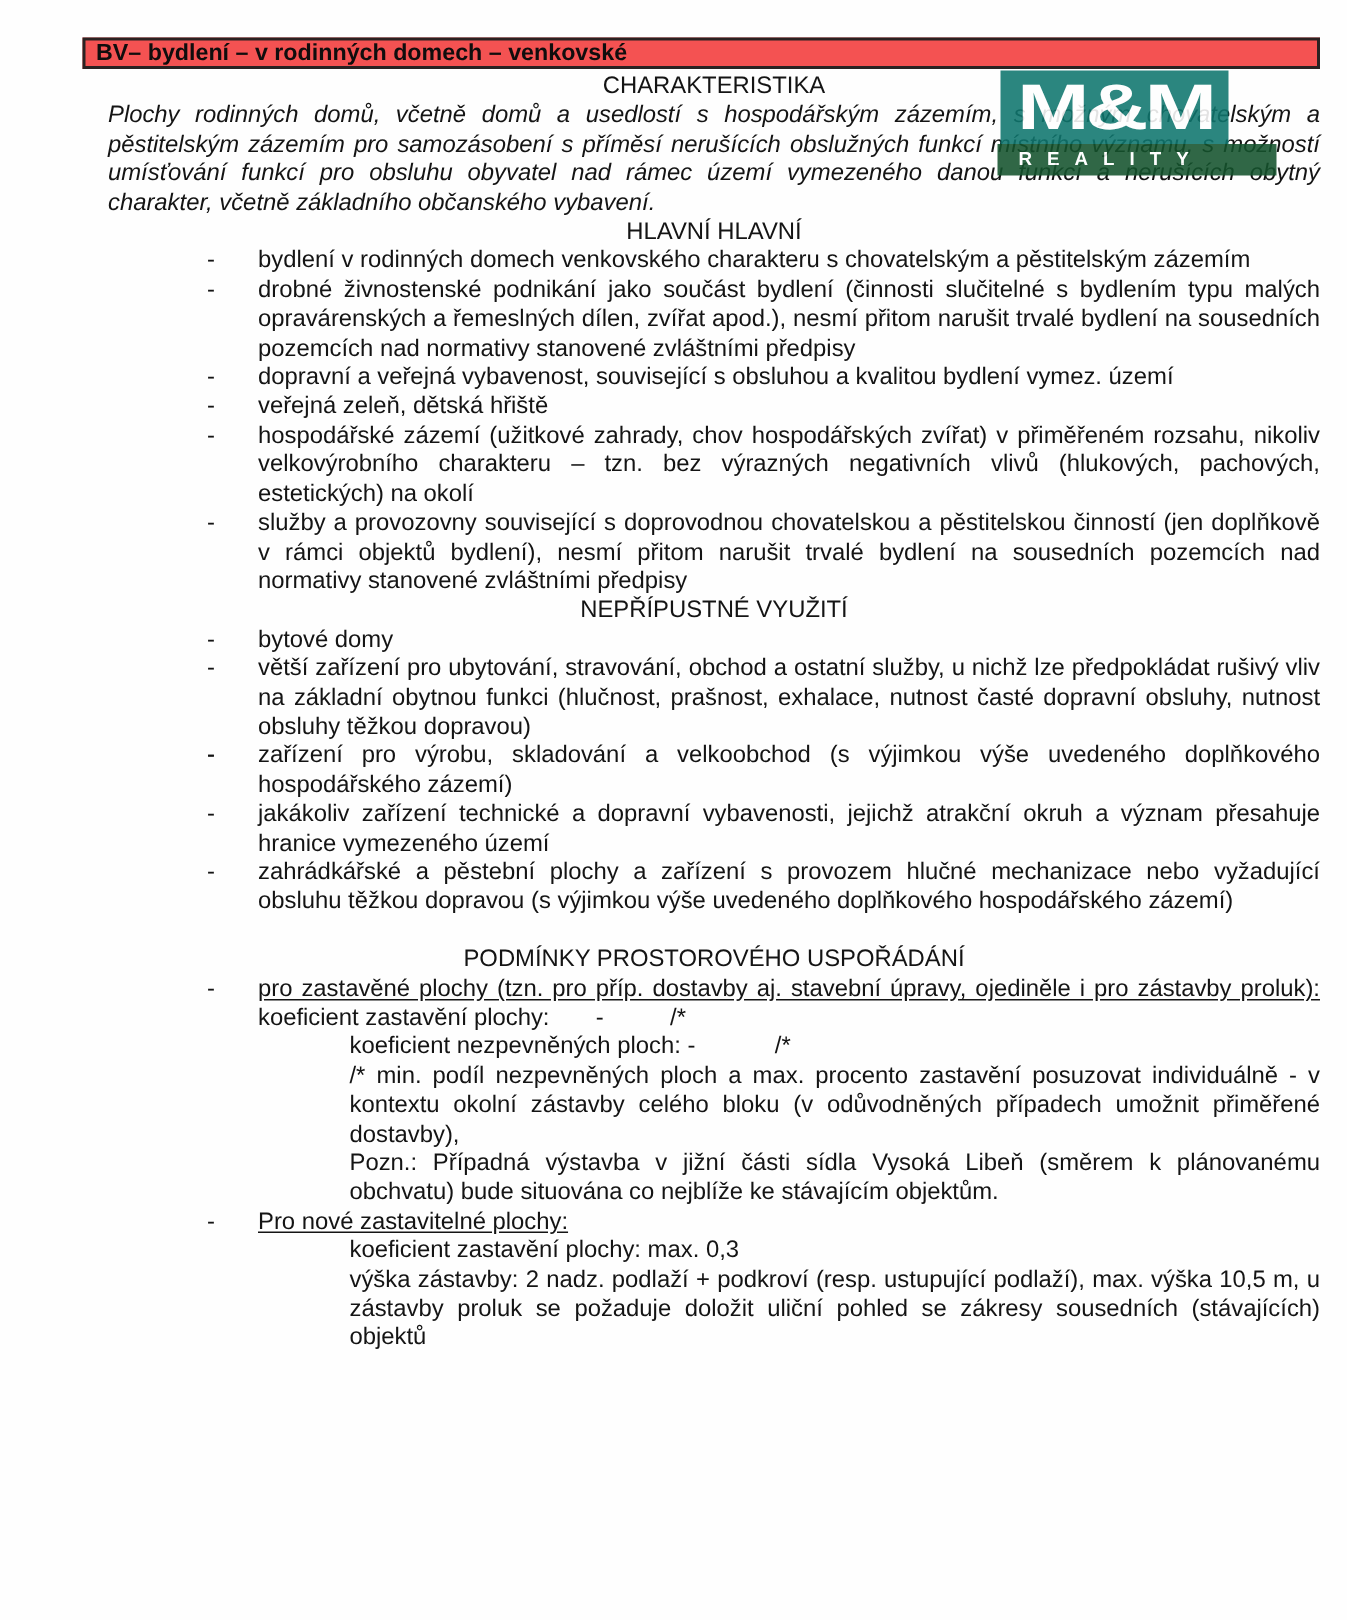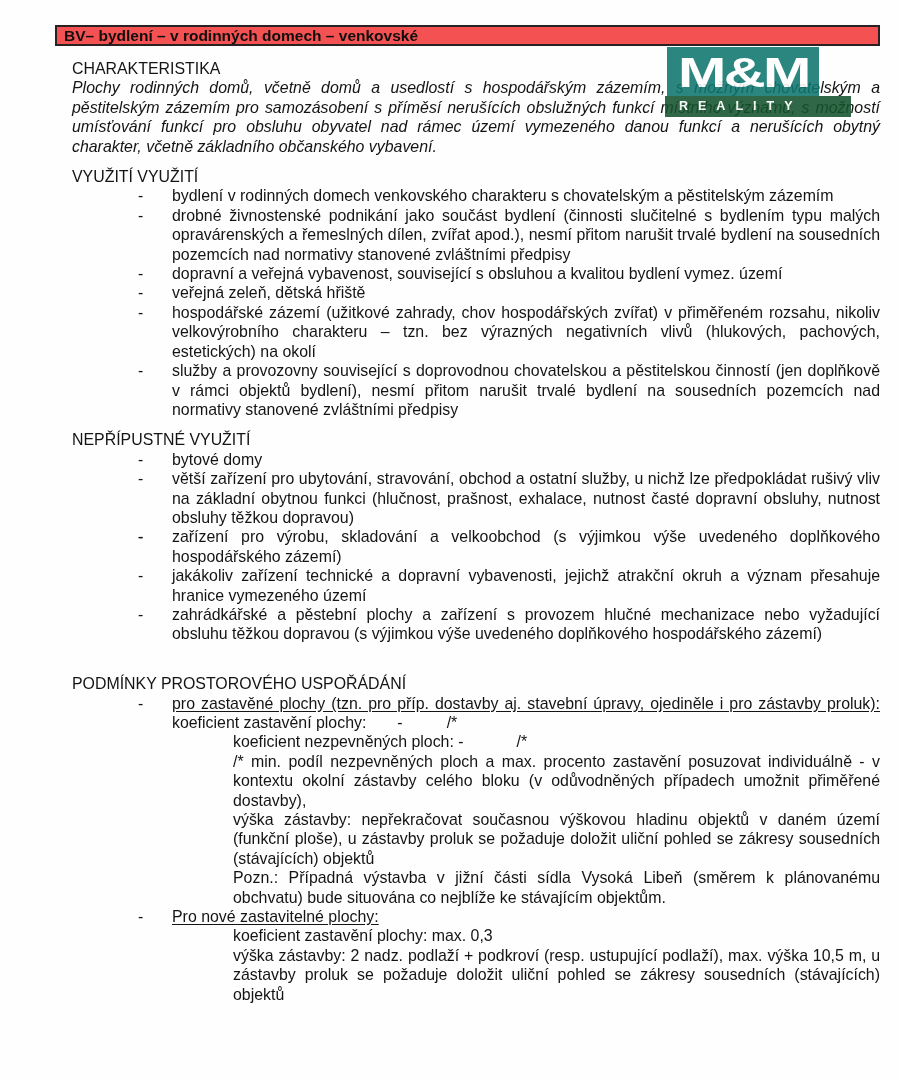--- a/index.html
+++ b/index.html
@@ -19,21 +19,21 @@
     padding:0 0 0 7px;color:#100d0d;
     white-space:nowrap;overflow:hidden;
   }
 
   
   .content{
     position:absolute;left:72px;top:48px;width:808px;
     font-size:15.9px;line-height:19.4px;
     text-align:justify;
   }
-  .heading{text-align:left;margin-top:11px;}
+  .heading{text-align:center;}
   .para{text-align:justify;font-style:italic;}
   .bullet{position:relative;padding-left:100px;box-sizing:border-box;}
   .bullet .dash{
     position:absolute;left:66px;top:0;width:20px;text-align:left;
   }
   .btext{text-align:justify;}
   .btext u{text-underline-offset:2px;}
   .subline{margin-left:61px;text-align:justify;}
   .spacer{height:19.4px;}
 
@@ -58,21 +58,21 @@
 </head>
 <body>
 
 <div class="page">
 
   <div class="titlebar">BV– bydlení – v rodinných domech – venkovské</div>
 
   <main class="content">
       <div class="heading">CHARAKTERISTIKA</div>
       <div class="para">Plochy rodinných domů, včetně domů a usedlostí s hospodářským zázemím, s možným chovatelským a pěstitelským zázemím pro samozásobení s příměsí nerušících obslužných funkcí místního významu, s možností umísťování funkcí pro obsluhu obyvatel nad rámec území vymezeného danou funkcí a nerušících obytný charakter, včetně základního občanského vybavení.</div>
-      <div class="heading">VYUŽITÍ VYUŽITÍ</div>
+      <div class="heading">HLAVNÍ HLAVNÍ</div>
       <div class="bullet">
         <div class="dash">-</div>
         <div class="btext">bydlení v rodinných domech venkovského charakteru s chovatelským a pěstitelským zázemím</div>
       </div>
       <div class="bullet">
         <div class="dash">-</div>
         <div class="btext">drobné živnostenské podnikání jako součást bydlení (činnosti slučitelné s bydlením typu malých opravárenských a řemeslných dílen, zvířat apod.), nesmí přitom narušit trvalé bydlení na sousedních pozemcích nad normativy stanovené zvláštními předpisy</div>
       </div>
       <div class="bullet">
         <div class="dash">-</div>
@@ -114,21 +114,20 @@
         <div class="dash">-</div>
         <div class="btext">zahrádkářské a pěstební plochy a zařízení s provozem hlučné mechanizace nebo vyžadující obsluhu těžkou dopravou (s výjimkou výše uvedeného doplňkového hospodářského zázemí)</div>
       </div>
       <div class="spacer"></div>
       <div class="heading">PODMÍNKY PROSTOROVÉHO USPOŘÁDÁNÍ</div>
       <div class="bullet">
         <div class="dash">-</div>
         <div class="btext"><u>pro zastavěné plochy (tzn. pro příp. dostavby aj. stavební úpravy, ojediněle i pro zástavby proluk):</u> koeficient zastavění plochy:&nbsp;&nbsp;&nbsp;&nbsp;&nbsp;&nbsp;&nbsp;-&nbsp;&nbsp;&nbsp;&nbsp;&nbsp;&nbsp;&nbsp;&nbsp;&nbsp;&nbsp;/*</div>
         <div class="subline">koeficient nezpevněných ploch: -&nbsp;&nbsp;&nbsp;&nbsp;&nbsp;&nbsp;&nbsp;&nbsp;&nbsp;&nbsp;&nbsp;&nbsp;/*</div>
         <div class="subline">/* min. podíl nezpevněných ploch a max. procento zastavění posuzovat individuálně - v kontextu okolní zástavby celého bloku (v odůvodněných případech umožnit přiměřené dostavby),</div>
-        <div class="subline">výška zástavby: nepřekračovat současnou výškovou hladinu objektů v daném území (funkční ploše), u zástavby proluk se požaduje doložit uliční pohled se zákresy sousedních (stávajících) objektů</div>
         <div class="subline">Pozn.: Případná výstavba v jižní části sídla Vysoká Libeň (směrem k plánovanému obchvatu) bude situována co nejblíže ke stávajícím objektům.</div>
       </div>
       <div class="bullet">
         <div class="dash">-</div>
         <div class="btext"><u>Pro nové zastavitelné plochy:</u></div>
         <div class="subline">koeficient zastavění plochy: max. 0,3</div>
         <div class="subline">výška zástavby: 2 nadz. podlaží + podkroví (resp. ustupující podlaží), max. výška 10,5 m, u zástavby proluk se požaduje doložit uliční pohled se zákresy sousedních (stávajících) objektů</div>
       </div>
     </main>
 

